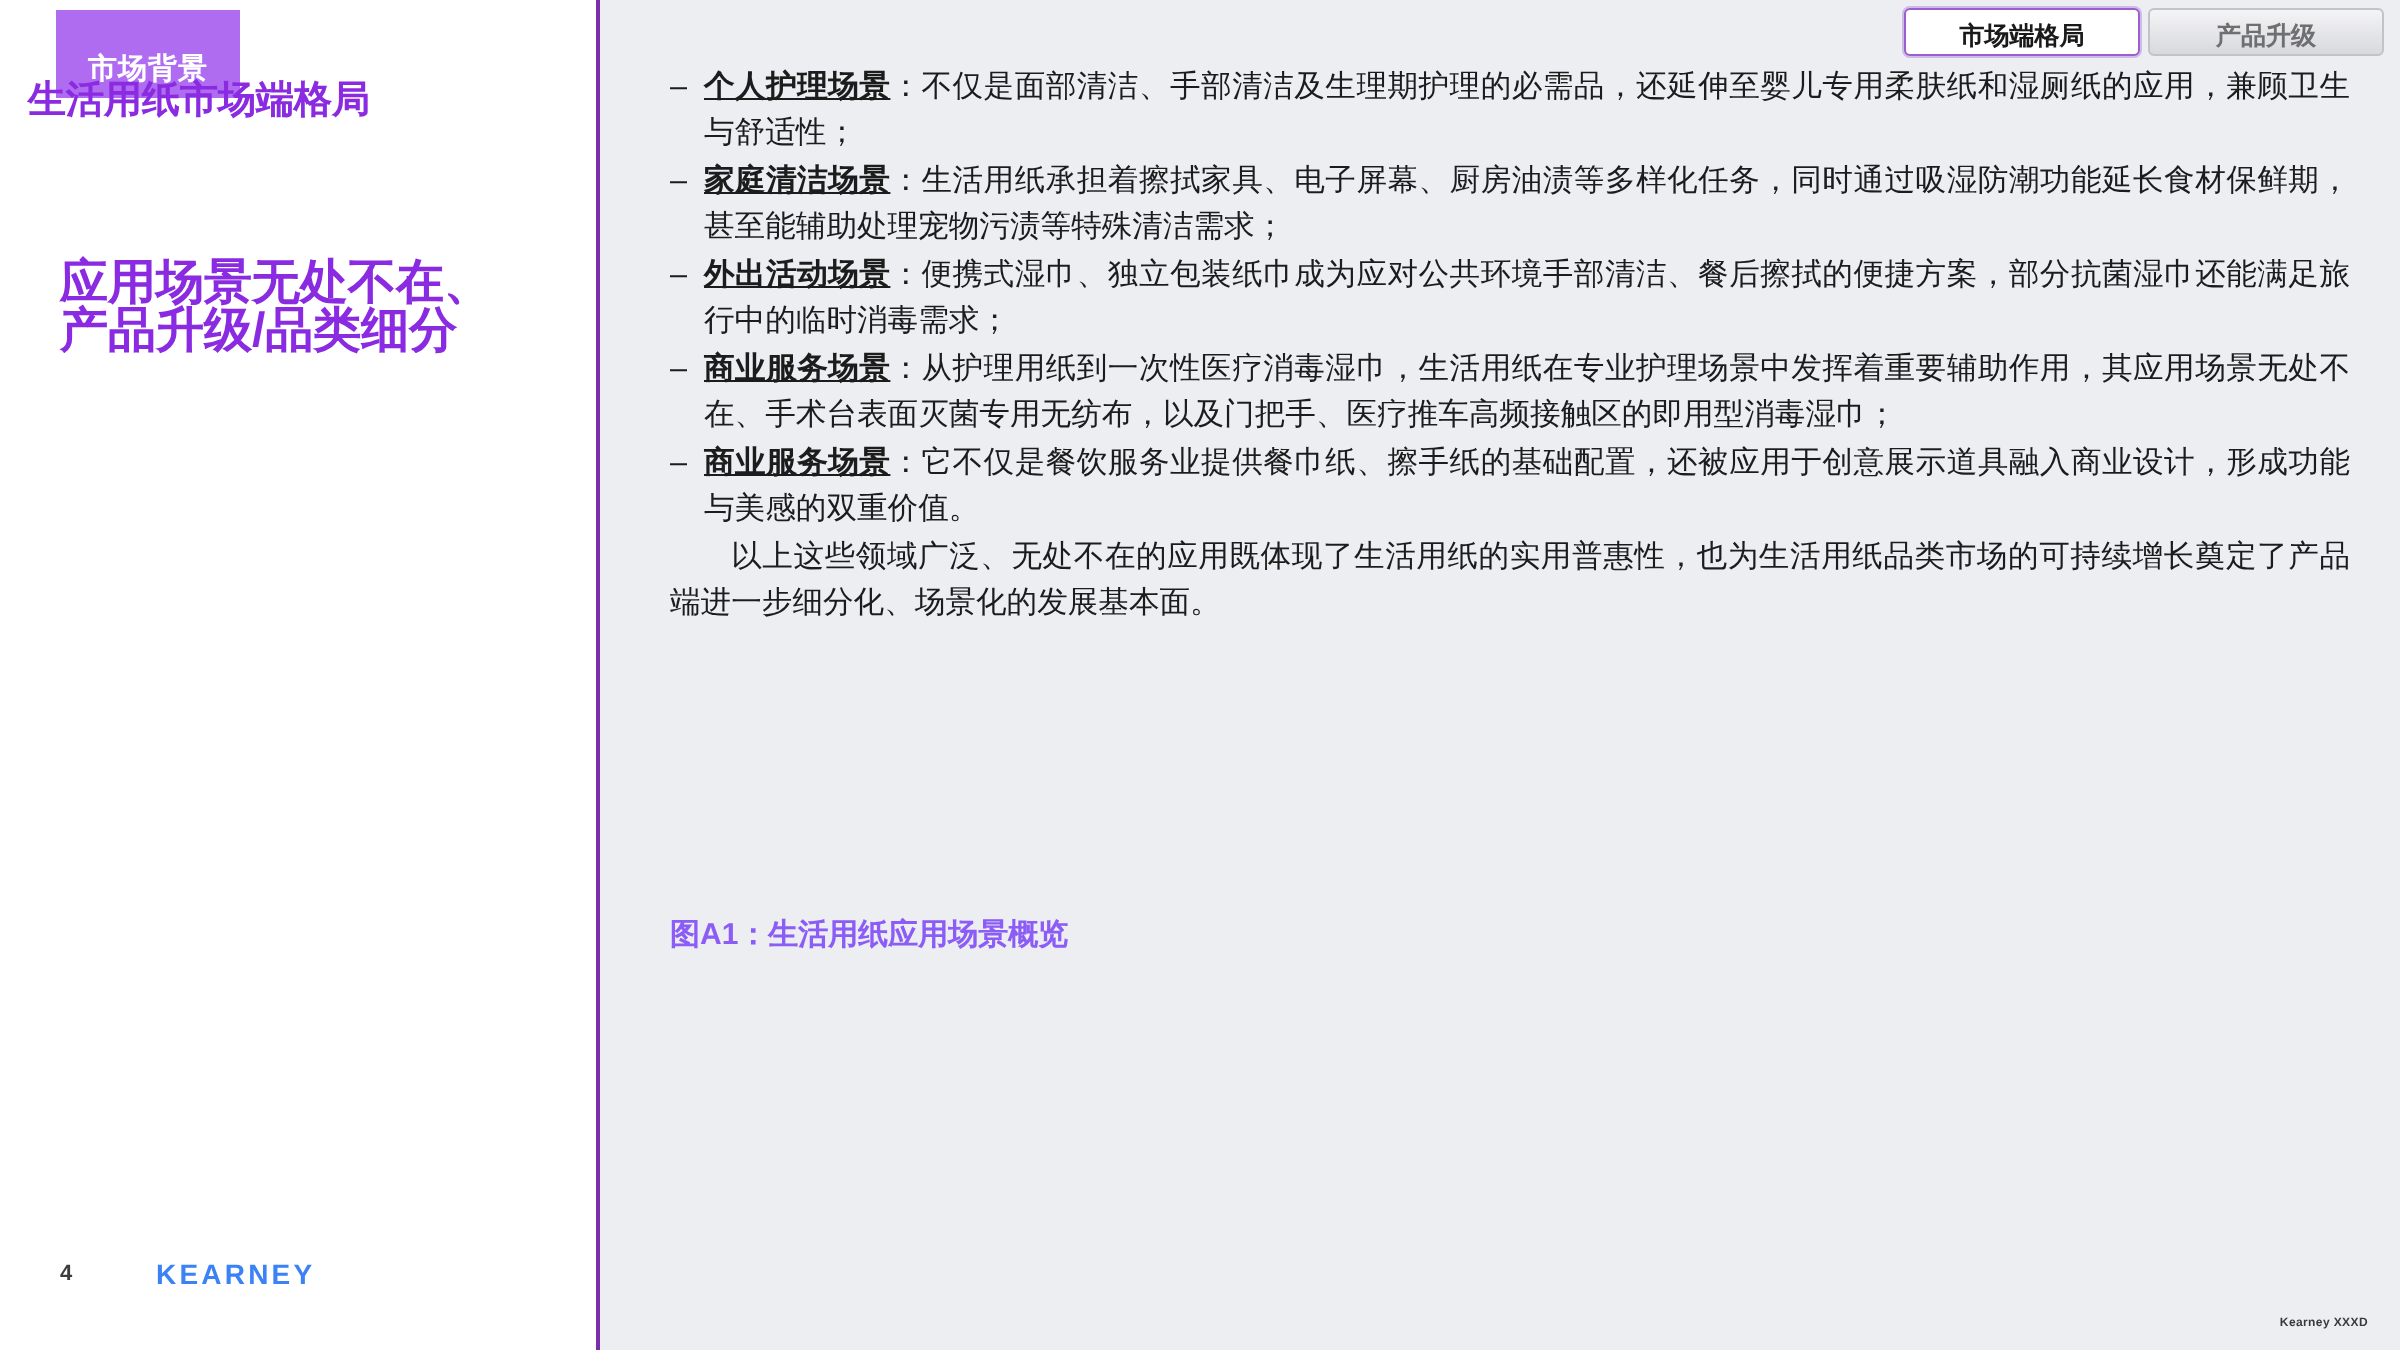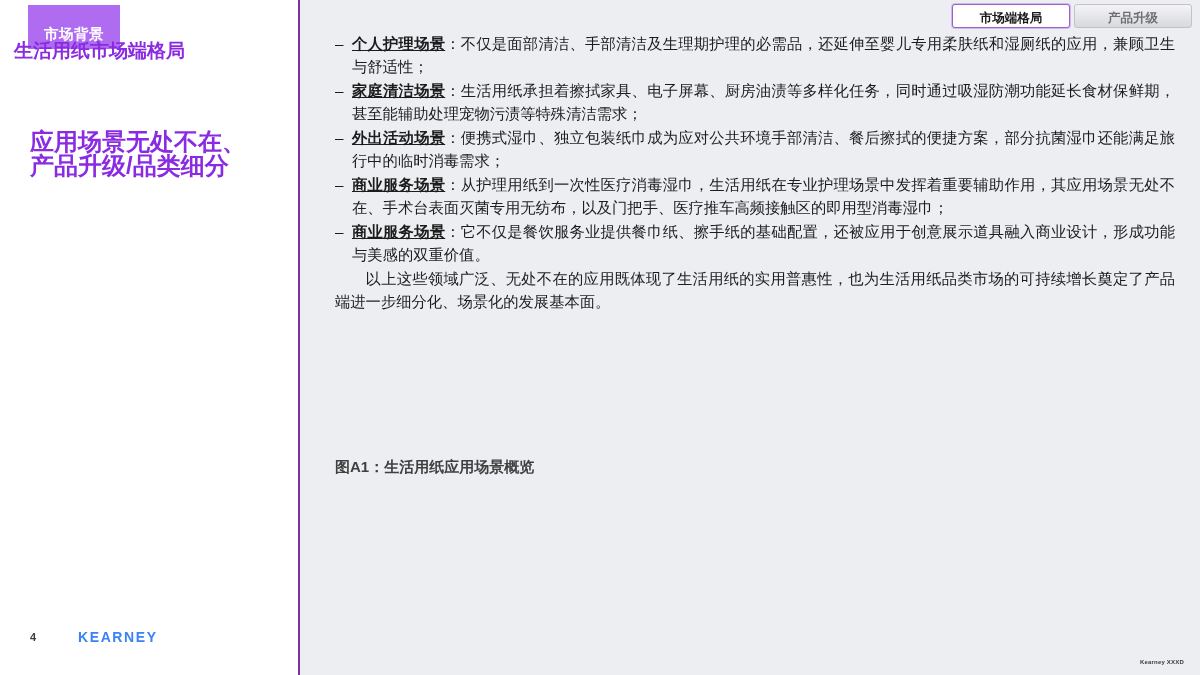--- a/index.html
+++ b/index.html
@@ -148,21 +148,21 @@
   }
   .lead {
     font-weight: bold;
     text-decoration: underline;
   }
   .closing {
   }
   .figure-caption {
     position: absolute;
     left: 35px; top: 458px;
-    color: #404040;
+    color: #8b5cf6;
     font-size: 15px;
     font-weight: bold;
   }
   .footer-note {
     position: absolute;
     right: 16px; bottom: 10px;
     font-size: 6px;
     font-weight: bold;
     color: #3a3a3a;
     letter-spacing: 0.2px;

